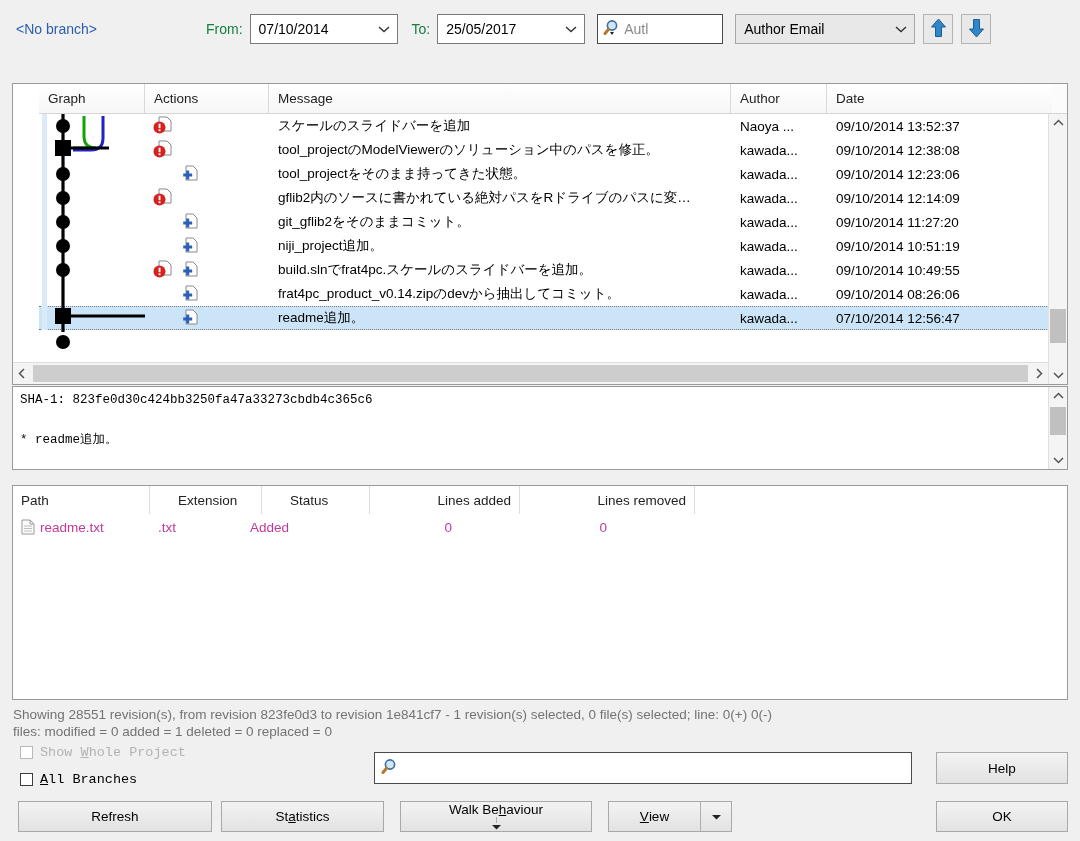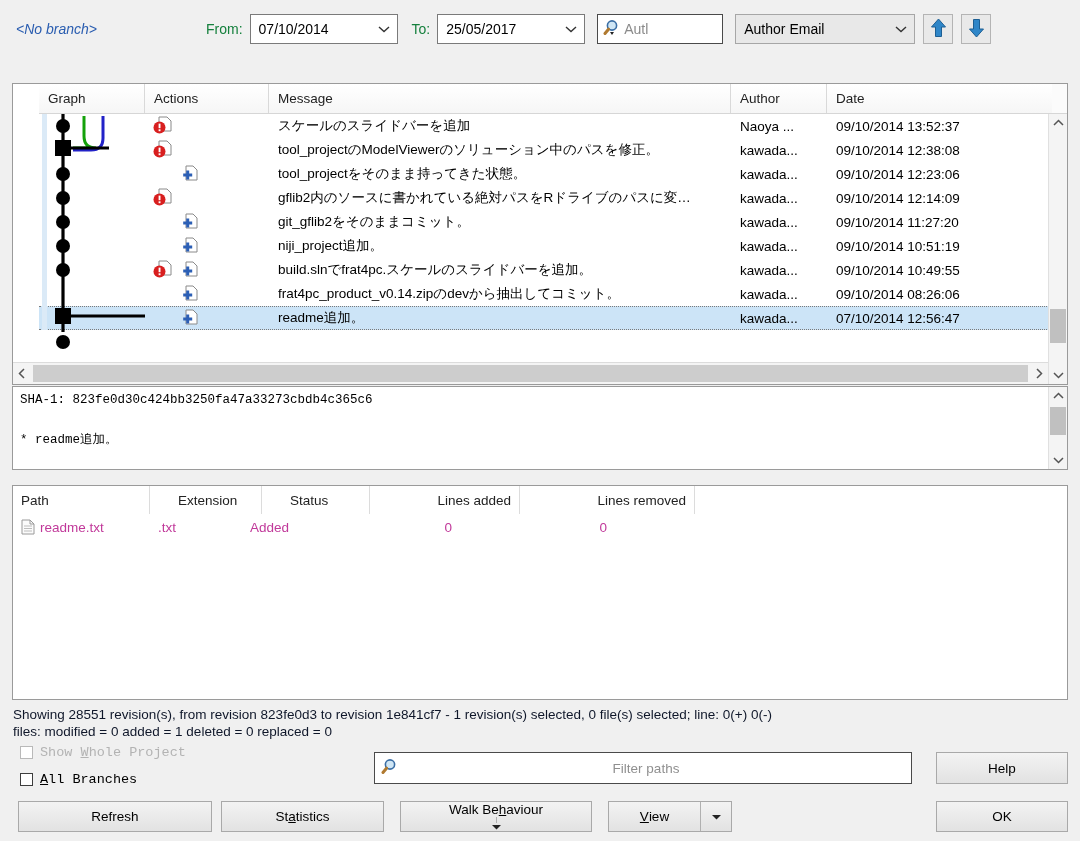--- a/index.html
+++ b/index.html
@@ -16,21 +16,21 @@
   }
   .app { width: 1080px; height: 841px; position: relative; background: #f0f0f0; }
 
   
   .toolbar {
     position: absolute; left: 0; top: 0; width: 1080px; height: 58px;
     display: flex; align-items: center;
   }
   .branch-label {
     margin-left: 16px; width: 190px;
-    color: #2a5db0; font-size: 14px; font-style: italic;
+    color: #2a5db0; font-size: 14px;
   }
   .lbl { font-size: 14px; color: #15803d; margin-right: 7px; }
   .combo {
     background: #fff; border: 1px solid #7a7a7a;
     height: 30px; display: flex; align-items: center;
     box-sizing: border-box;
   }
   .combo .val { padding-left: 8px; font-size: 14px; flex: 1; white-space: nowrap; }
   .combo .arrow {
     width: 26px; text-align: center; color: #333; font-size: 11px;
@@ -154,21 +154,21 @@
   .frow { display: flex; height: 26px; align-items: center; }
   .ftd {
     font-size: 13.5px; color: #c1399a; box-sizing: border-box; padding: 0 8px;
     display: flex; align-items: center; height: 26px;
   }
   .ftd.num { justify-content: flex-end; }
 
   
   .status {
     position: absolute; left: 13px; top: 706px; width: 1054px; height: 34px;
-    font-size: 13.5px; line-height: 17px; color: #0f172a; overflow: hidden;
+    font-size: 13.5px; line-height: 17px; color: #737373; overflow: hidden;
   }
 
   
   .chkrow { position: absolute; display: flex; align-items: center; }
   .chkbox {
     width: 13px; height: 13px; border: 1px solid #3d3d3d; background: #fff;
     box-sizing: border-box; margin-right: 7px;
   }
   .chkbox.dis { border-color: #b9b9b9; }
   .chk-label { font-size: 13.5px; font-family: Liberation Mono, monospace; }
@@ -540,21 +540,20 @@
     <span class="chk-label"><span class="u">A</span><span>ll Branches</span></span>
   </div>
 
   <div class="filter">
     <span class="mag">
       <svg width="20" height="18" viewBox="0 0 20 18">
         <circle cx="9" cy="6.5" r="4.6" fill="#cfe6f5" stroke="#3a6ea5" stroke-width="1.6"></circle>
         <line x1="5.5" y1="10.2" x2="2" y2="14.5" stroke="#b07a30" stroke-width="3" stroke-linecap="round"></line>
       </svg>
     </span>
-    <span class="ph">Filter paths</span>
   </div>
 
   <div class="btn" style="left:18px; top:801px; width:194px; height:31px;">Refresh</div>
 
   <div class="btn" style="left:936px; top:752px; width:132px; height:32px;">Help</div>
 
   <div class="btn" style="left:221px; top:801px; width:163px; height:31px;">
       <span>St</span>
       <span class="u">a</span>
       <span>tistics</span>

